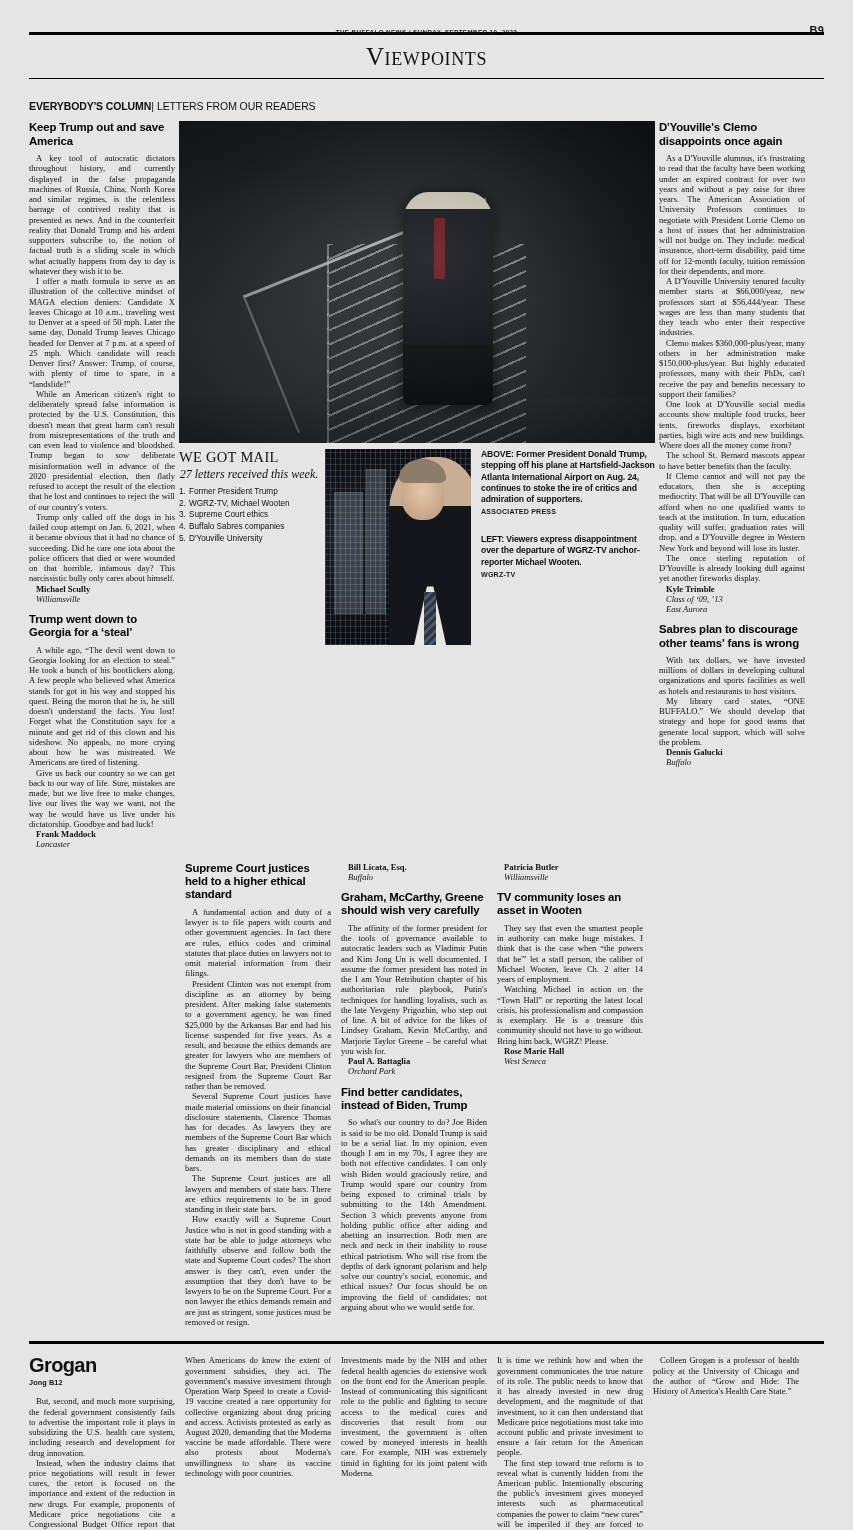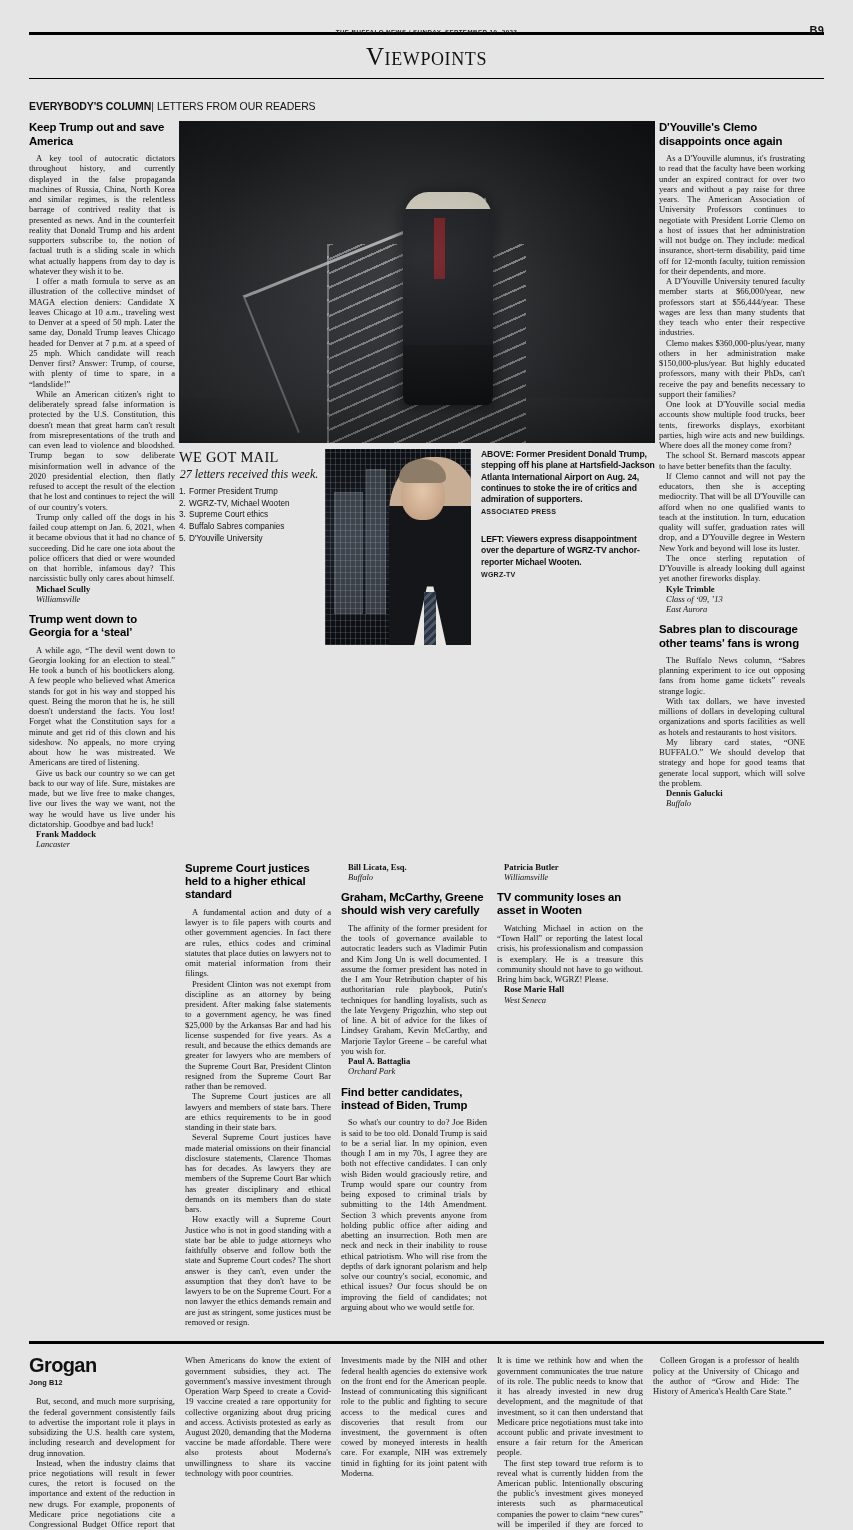--- a/index.html
+++ b/index.html
@@ -431,37 +431,36 @@
       <p class="body">Clemo makes $360,000-plus/year, many others in her administration make $150,000-plus/year. But highly educated professors, many with their PhDs, can't receive the pay and benefits necessary to support their families?</p>
       <p class="body">One look at D'Youville social media accounts show multiple food trucks, beer tents, fireworks displays, exorbitant parties, high wire acts and new buildings. Where does all the money come from?</p>
       <p class="body">The school St. Bernard mascots appear to have better benefits than the faculty.</p>
       <p class="body">If Clemo cannot and will not pay the educators, then she is accepting mediocrity. That will be all D'Youville can afford when no one qualified wants to teach at the institution. In turn, education quality will suffer, graduation rates will drop, and a D'Youville degree in Western New York and beyond will lose its luster.</p>
       <p class="body">The once sterling reputation of D'Youville is already looking dull against yet another fireworks display.</p>
       <div class="sig">Kyle Trimble</div>
       <div class="sigloc">Class of ‘09, ’13</div>
       <div class="sigloc">East Aurora</div>
       <div class="gap"></div>
       <div class="hl">Sabres plan to discourage other teams' fans is wrong</div>
-      <p class="body">The Buffalo News column, “Sabres planning experiment to ice out opposing fans from home game tickets” reveals strange logic.</p>
       <p class="body">With tax dollars, we have invested millions of dollars in developing cultural organizations and sports facilities as well as hotels and restaurants to host visitors.</p>
       <p class="body">My library card states, “ONE BUFFALO.” We should develop that strategy and hope for good teams that generate local support, which will solve the problem.</p>
       <div class="sig">Dennis Galucki</div>
       <div class="sigloc">Buffalo</div>
     </div>
   </div>
 
   <div class="mid-region">
     <div class="mid-left-spacer"></div>
 
     <div class="mid-col">
       <div class="hl">Supreme Court justices held to a higher ethical standard</div>
       <p class="body">A fundamental action and duty of a lawyer is to file papers with courts and other government agencies. In fact there are rules, ethics codes and criminal statutes that place duties on lawyers not to omit material information from their filings.</p>
       <p class="body">President Clinton was not exempt from discipline as an attorney by being president. After making false statements to a government agency, he was fined $25,000 by the Arkansas Bar and had his license suspended for five years. As a result, and because the ethics demands are greater for lawyers who are members of the Supreme Court Bar, President Clinton resigned from the Supreme Court Bar rather than be removed.</p>
+      <p class="body">Several Supreme Court justices have made material omissions on their financial disclosure statements, Clarence Thomas has for decades. As lawyers they are members of the Supreme Court Bar which has greater disciplinary and ethical demands on its members than do state bars.</p>
       <p class="body">The Supreme Court justices are all lawyers and members of state bars. There are ethics requirements to be in good standing in their state bars.</p>
-      <p class="body">Several Supreme Court justices have made material omissions on their financial disclosure statements, Clarence Thomas has for decades. As lawyers they are members of the Supreme Court Bar which has greater disciplinary and ethical demands on its members than do state bars.</p>
       <p class="body">How exactly will a Supreme Court Justice who is not in good standing with a state bar be able to judge attorneys who faithfully observe and follow both the state and Supreme Court codes? The short answer is they can't, even under the assumption that they don't have to be lawyers to be on the Supreme Court. For a non lawyer the ethics demands remain and are just as stringent, some justices must be removed or resign.</p>
     </div>
 
     <div class="mid-col">
       <p class="body noind" style="visibility:hidden;height:0;overflow:hidden">x</p>
       <div class="sig" style="margin-top:0">Bill Licata, Esq.</div>
       <div class="sigloc">Buffalo</div>
       <div class="gap"></div>
       <div class="hl">Graham, McCarthy, Greene should wish very carefully</div>
       <p class="body">The affinity of the former president for the tools of governance available to autocratic leaders such as Vladimir Putin and Kim Jong Un is well documented. I assume the former president has noted in the I am Your Retribution chapter of his authoritarian rule playbook, Putin's techniques for handling loyalists, such as the late Yevgeny Prigozhin, who step out of line. A bit of advice for the likes of Lindsey Graham, Kevin McCarthy, and Marjorie Taylor Greene – be careful what you wish for.</p>
@@ -470,20 +469,21 @@
       <div class="gap"></div>
       <div class="hl">Find better candidates, instead of Biden, Trump</div>
       <p class="body">So what's our country to do? Joe Biden is said to be too old. Donald Trump is said to be a serial liar. In my opinion, even though I am in my 70s, I agree they are both not effective candidates. I can only wish Biden would graciously retire, and Trump would spare our country from being exposed to criminal trials by submitting to the 14th Amendment. Section 3 which prevents anyone from holding public office after aiding and abetting an insurrection. Both men are neck and neck in their inability to rouse ethical patriotism. Who will rise from the depths of dark ignorant polarism and help solve our country's social, economic, and ethical issues? Our focus should be on improving the field of candidates; not arguing about who we would settle for.</p>
     </div>
 
     <div class="mid-col">
       <div class="sig" style="margin-top:0">Patricia Butler</div>
       <div class="sigloc">Williamsville</div>
       <div class="gap"></div>
       <div class="hl">TV community loses an asset in Wooten</div>
+      <p class="body">They say that even the smartest people in authority can make huge mistakes. I think that is the case when “the powers that be'” let a staff person, the caliber of Michael Wooten, leave Ch. 2 after 14 years of employment.</p>
       <p class="body">Watching Michael in action on the “Town Hall” or reporting the latest local crisis, his professionalism and compassion is exemplary. He is a treasure this community should not have to go without. Bring him back, WGRZ! Please.</p>
       <div class="sig">Rose Marie Hall</div>
       <div class="sigloc">West Seneca</div>
     </div>
   </div>
 
   <div class="rule-thick"></div>
   <div class="bottom">
     <div class="b-col">
       <div class="b-title">Grogan</div>

